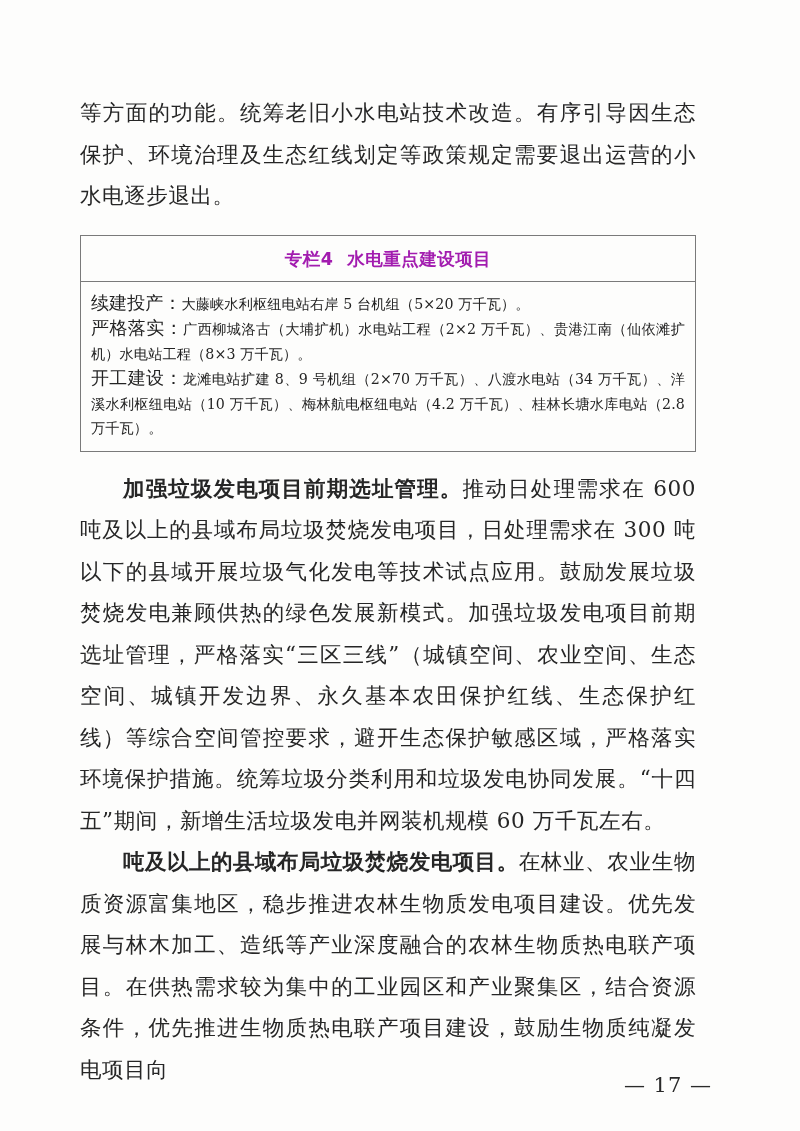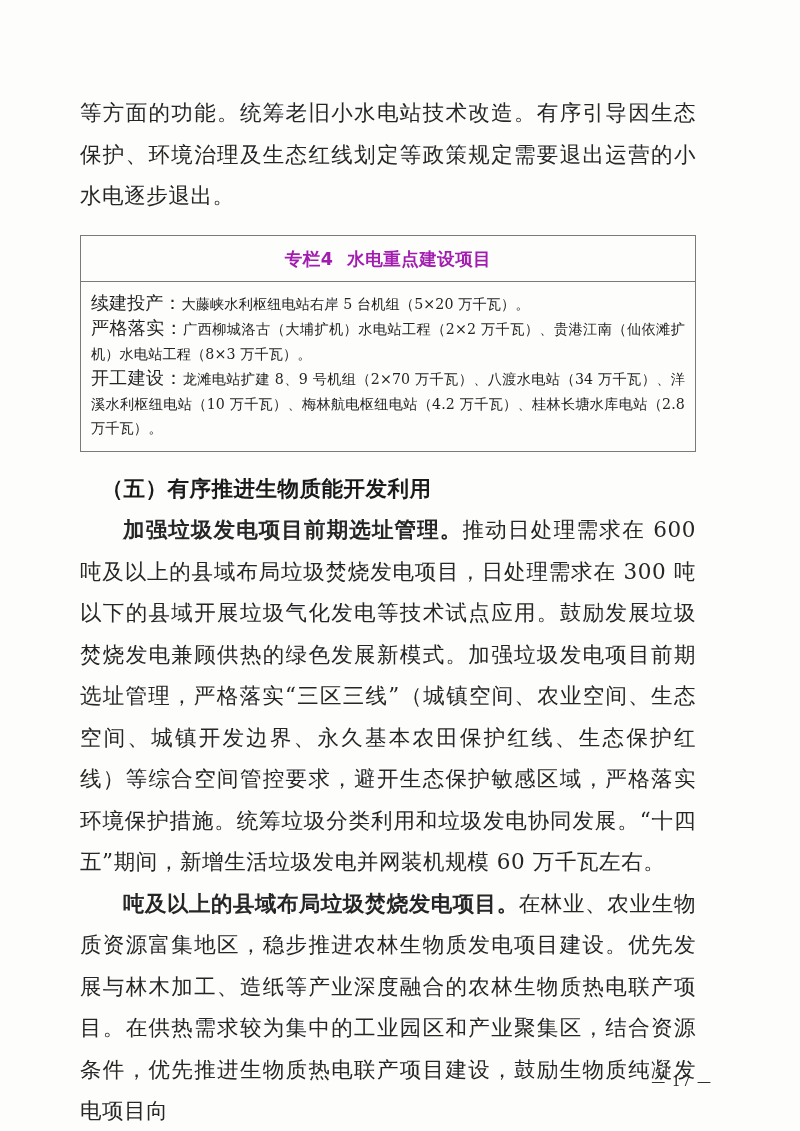--- a/index.html
+++ b/index.html
@@ -89,22 +89,22 @@
   .callout-line .label {
     font-weight: normal;
     font-family: "DejaVu Sans", "Liberation Sans", sans-serif;
     font-size: 18px;
   }
 
   
   .page-number {
     position: absolute;
     right: 88px;
-    bottom: 42px;
-    font-size: 14px;
+    bottom: 34px;
+    font-size: 21px;
     color: #2a2a2a;
     letter-spacing: 1px;
     font-family: "DejaVu Serif", "Liberation Serif", serif;
   }
 </style>
 </head>
 <body>
 
 <div class="page">
   <div class="content">
@@ -121,21 +121,20 @@
         </p>
         <p class="callout-line">
           <span class="label">严格落实：</span><span>广西柳城洛古（大埔扩机）水电站工程（2×2 万千瓦）、贵港江南（仙依滩扩机）水电站工程（8×3 万千瓦）。</span>
         </p>
         <p class="callout-line">
           <span class="label">开工建设：</span><span>龙滩电站扩建 8、9 号机组（2×70 万千瓦）、八渡水电站（34 万千瓦）、洋溪水利枢纽电站（10 万千瓦）、梅林航电枢纽电站（4.2 万千瓦）、桂林长塘水库电站（2.8 万千瓦）。</span>
         </p>
       </div>
     </div>
 
-    <p class="section-heading">（五）有序推进生物质能开发利用</p>
 
     <p class="para indent"><span class="lead">加强垃圾发电项目前期选址管理。</span><span>推动日处理需求在 600 吨及以上的县域布局垃圾焚烧发电项目，日处理需求在 300 吨以下的县域开展垃圾气化发电等技术试点应用。鼓励发展垃圾焚烧发电兼顾供热的绿色发展新模式。加强垃圾发电项目前期选址管理，严格落实“三区三线”（城镇空间、农业空间、生态空间、城镇开发边界、永久基本农田保护红线、生态保护红线）等综合空间管控要求，避开生态保护敏感区域，严格落实环境保护措施。统筹垃圾分类利用和垃圾发电协同发展。“十四五”期间，新增生活垃圾发电并网装机规模 60 万千瓦左右。</span></p>
 
     <p class="para indent"><span class="lead">吨及以上的县域布局垃圾焚烧发电项目。</span><span>在林业、农业生物质资源富集地区，稳步推进农林生物质发电项目建设。优先发展与林木加工、造纸等产业深度融合的农林生物质热电联产项目。在供热需求较为集中的工业园区和产业聚集区，结合资源条件，优先推进生物质热电联产项目建设，鼓励生物质纯凝发电项目向</span></p>
 
   </div>
 
   <div class="page-number">— 17 —</div>
 </div>
 

